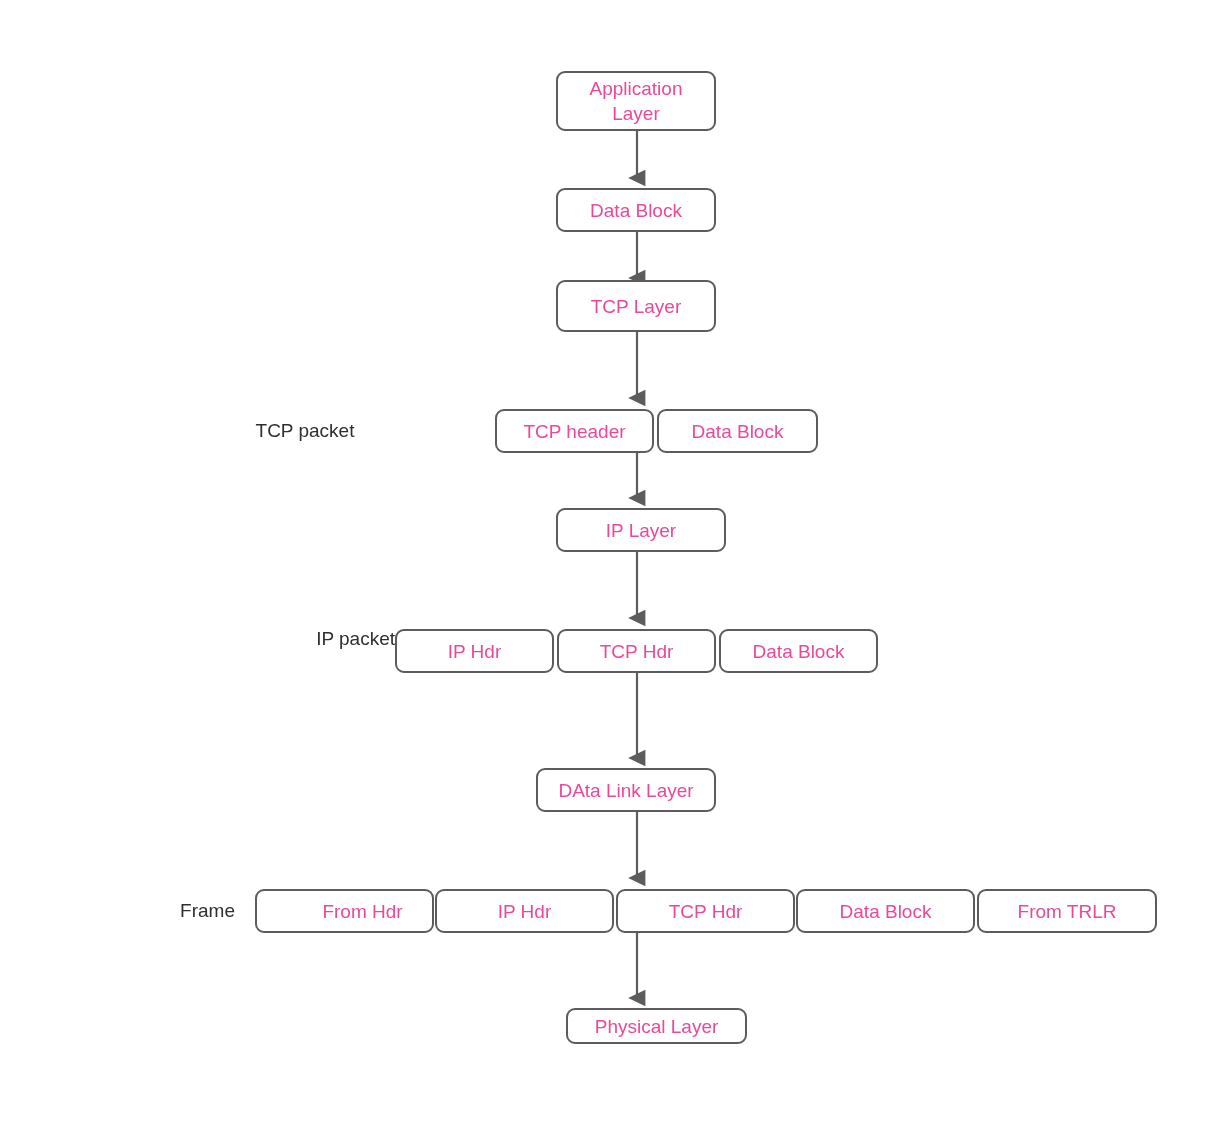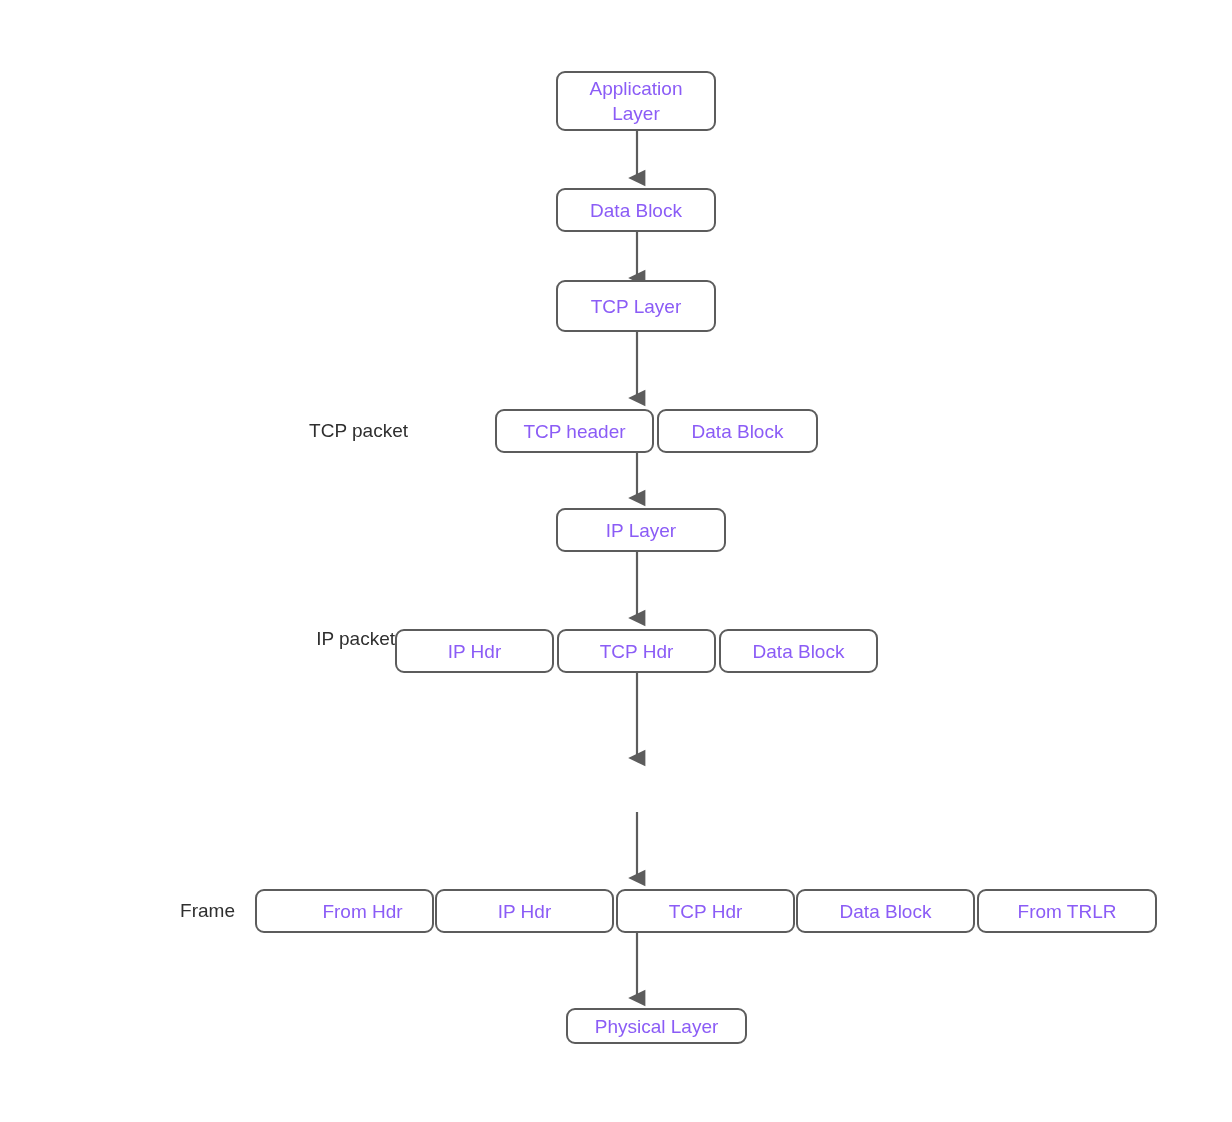--- a/index.html
+++ b/index.html
@@ -24,21 +24,21 @@
     width: 1232px;
     height: 1122px;
     pointer-events: none;
   }
   .node {
     position: absolute;
     box-sizing: border-box;
     background: #ffffff;
     border: 2px solid #5c5c5c;
     border-radius: 9px;
-    color: #8b5cf6;
+    color: #ec4899;
     font-size: 19px;
     line-height: 25px;
     display: flex;
     align-items: center;
     justify-content: center;
     text-align: center;
     white-space: pre-line;
     z-index: 2;
   }
   .side-label {
@@ -86,21 +86,21 @@
   </div>
 
   <div class="node" style="left:556px; top:188px; width:160px; height:44px;">
     <span>Data Block</span>
   </div>
 
   <div class="node" style="left:556px; top:280px; width:160px; height:52px;">
     <span>TCP Layer</span>
   </div>
 
-  <div class="side-label" style="left:228px; top:418px; width:180px;">
+  <div class="side-label" style="left:215px; top:418px; width:180px;text-align:center;">
     <span>TCP packet</span>
   </div>
   <div class="node" style="left:495px; top:409px; width:159px; height:44px;border-radius:9px;">
     <span>TCP header</span>
   </div>
   <div class="node" style="left:657px; top:409px; width:161px; height:44px;">
     <span>Data Block</span>
   </div>
 
   <div class="node" style="left:556px; top:508px; width:170px; height:44px;">
@@ -113,20 +113,23 @@
   <div class="node" style="left:395px; top:629px; width:159px; height:44px;">
     <span>IP Hdr</span>
   </div>
   <div class="node" style="left:557px; top:629px; width:159px; height:44px;">
     <span>TCP Hdr</span>
   </div>
   <div class="node" style="left:719px; top:629px; width:159px; height:44px;">
     <span>Data Block</span>
   </div>
 
+  <div class="node" style="left:536px; top:768px; width:180px; height:44px;">
+    <span>DAta Link Layer</span>
+  </div>
 
   <div class="side-label" style="left:85px; top:898px; width:150px;">
     <span>Frame</span>
   </div>
   <div class="node" style="left:255px; top:889px; width:179px; height:44px;padding-left:36px;">
     <span>From Hdr</span>
   </div>
   <div class="node" style="left:435px; top:889px; width:179px; height:44px;">
     <span>IP Hdr</span>
   </div>

